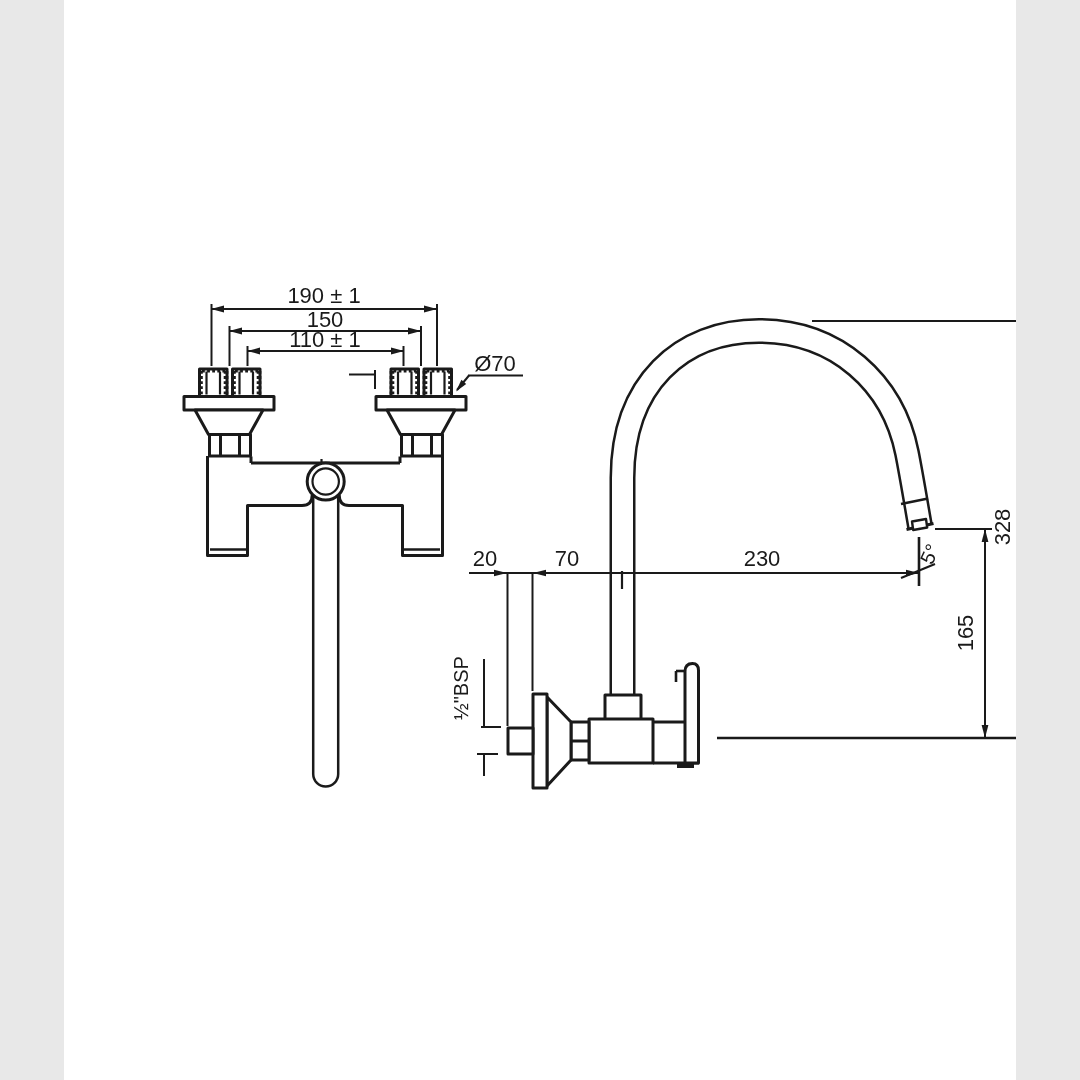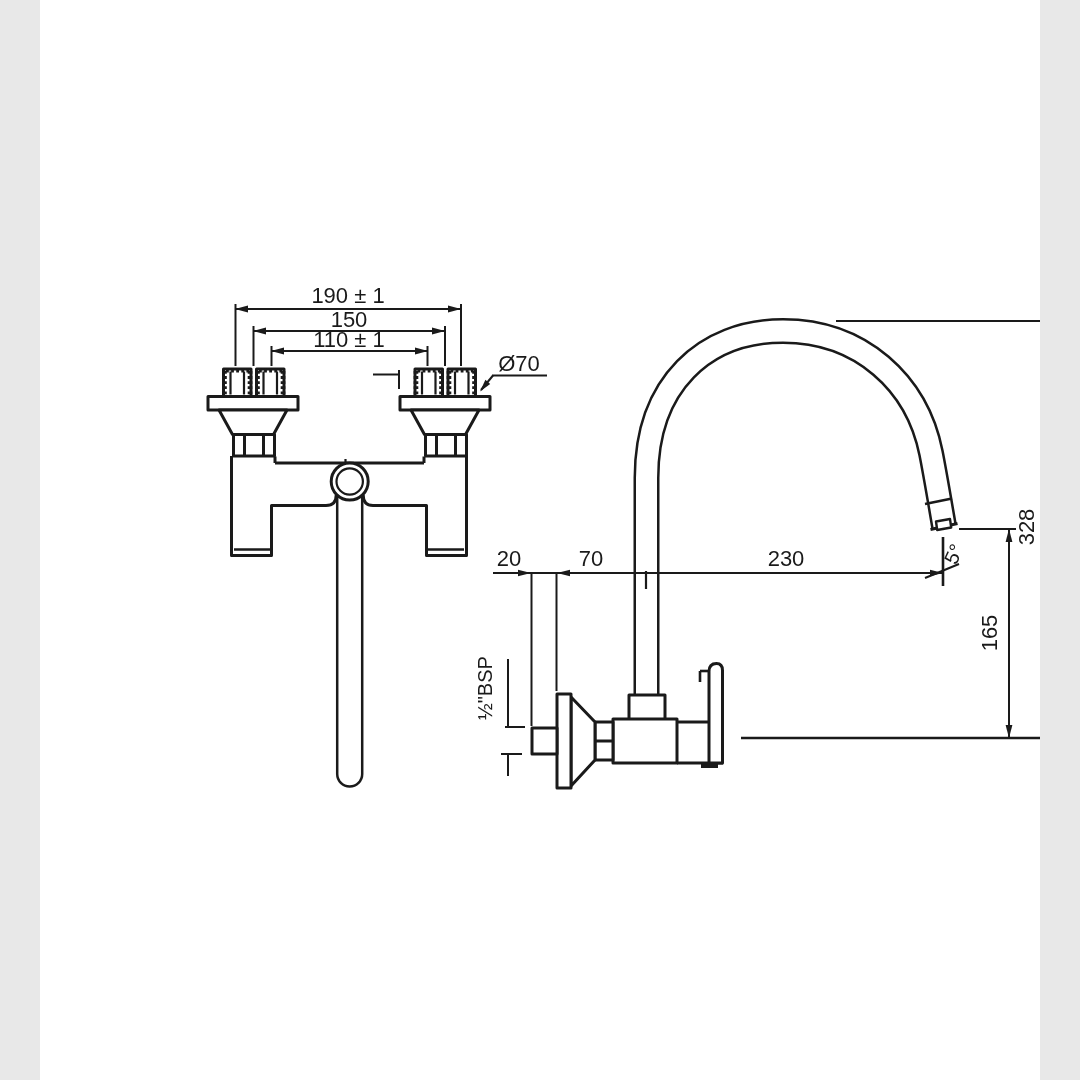--- a/index.html
+++ b/index.html
@@ -1,18 +1,18 @@
 <!DOCTYPE html>
 <html><head>
 <meta charset="utf-8">
 <style>
   html,body{margin:0;padding:0;background:#e8e8e8;}
   .page{
     width:952px;height:1080px;background:#ffffff;position:relative;
-    font-family:"Liberation Sans", sans-serif;overflow:hidden;margin:0 auto;padding-left:48px;
+    font-family:"Liberation Sans", sans-serif;overflow:hidden;margin:0 auto;
   }
   svg{display:block}
   .obj{stroke:#1a1a1a;stroke-width:3;fill:none;stroke-linecap:butt;stroke-linejoin:round;}
   .objf{stroke:#1a1a1a;stroke-width:3;fill:#ffffff;stroke-linejoin:round;}
   .thin{stroke:#1a1a1a;stroke-width:2;fill:none;}
   .mid{stroke:#1a1a1a;stroke-width:2.6;fill:none;}
   .inner{stroke:#1a1a1a;stroke-width:2.2;fill:none;}
   .knurl{stroke:#1a1a1a;stroke-width:4.6;fill:none;stroke-dasharray:2.8 2.3;}
   .arrow{fill:#1a1a1a;stroke:none;}
   .dimtext{font-size:22px;fill:#1a1a1a;}

